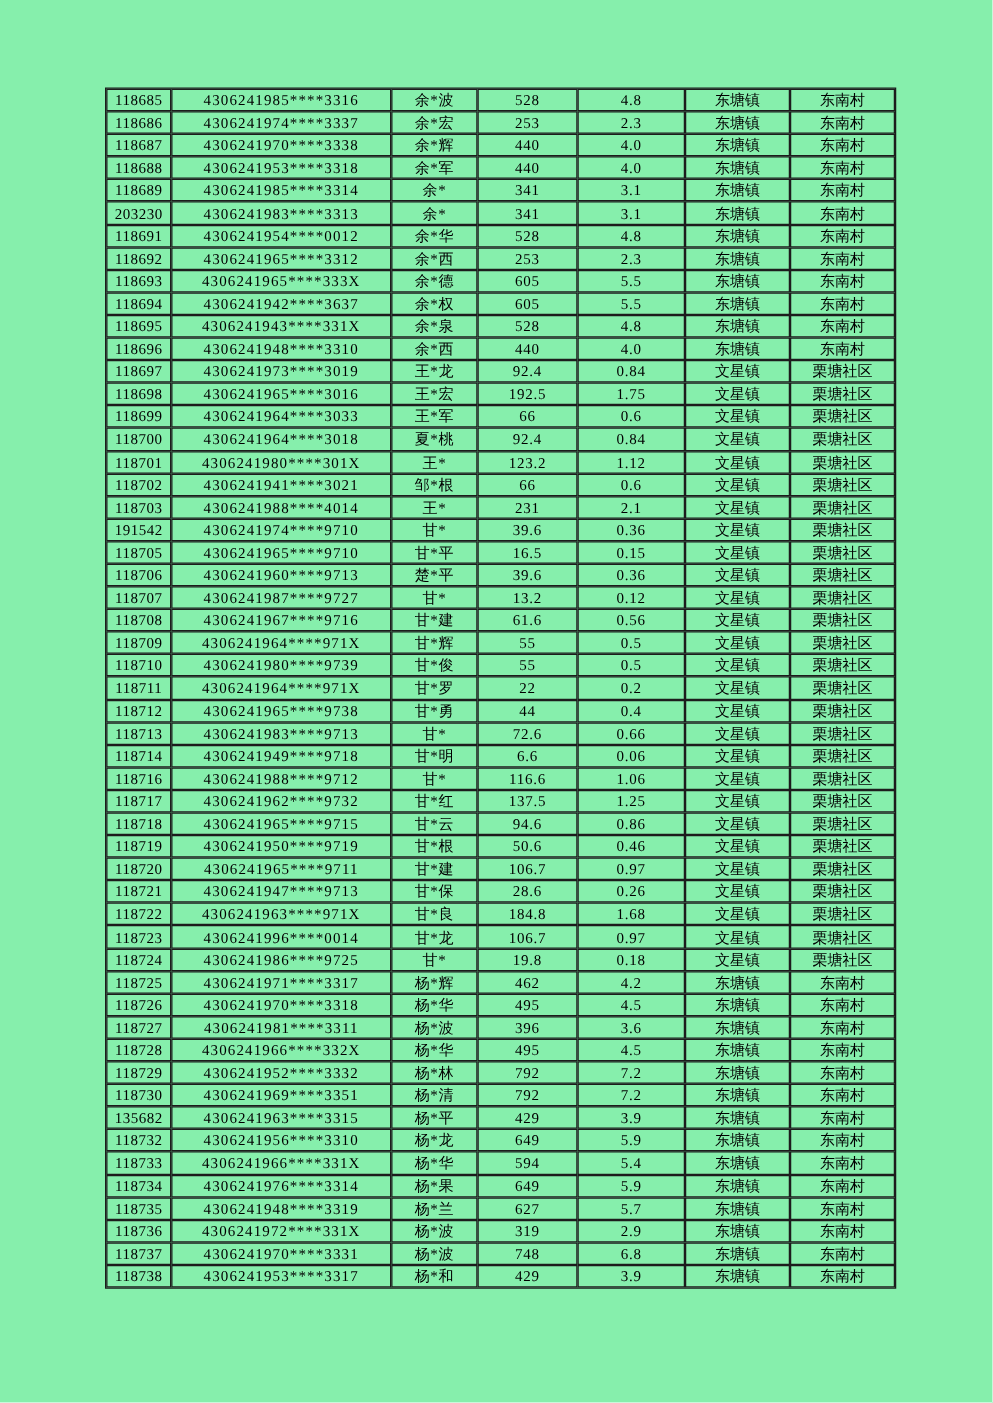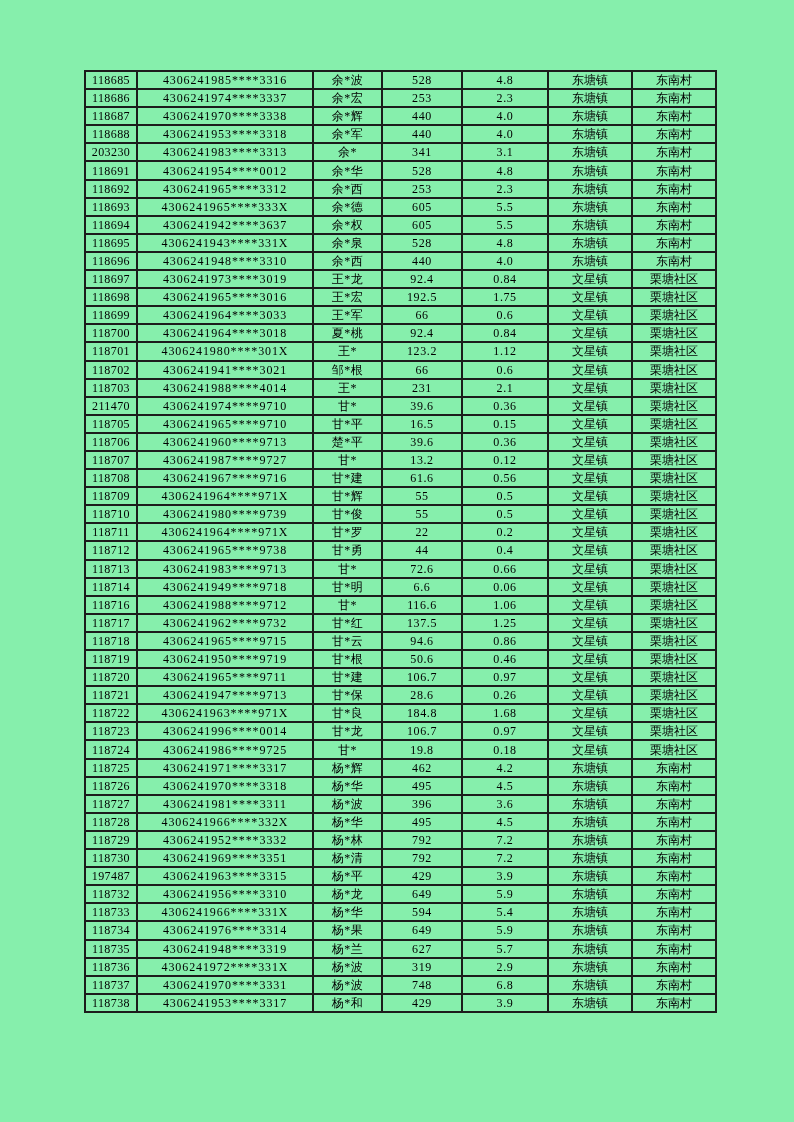--- a/index.html
+++ b/index.html
@@ -92,20 +92,29 @@
         <tr>
           <td class="col-serial">118688</td>
           <td class="col-id">4306241953****3318</td>
           <td class="col-name">余*军</td>
           <td class="col-amount">440</td>
           <td class="col-area">4.0</td>
           <td class="col-town">东塘镇</td>
           <td class="col-village">东南村</td>
         </tr>
         <tr>
+          <td class="col-serial">118689</td>
+          <td class="col-id">4306241985****3314</td>
+          <td class="col-name">余*</td>
+          <td class="col-amount">341</td>
+          <td class="col-area">3.1</td>
+          <td class="col-town">东塘镇</td>
+          <td class="col-village">东南村</td>
+        </tr>
+        <tr>
           <td class="col-serial">203230</td>
           <td class="col-id">4306241983****3313</td>
           <td class="col-name">余*</td>
           <td class="col-amount">341</td>
           <td class="col-area">3.1</td>
           <td class="col-town">东塘镇</td>
           <td class="col-village">东南村</td>
         </tr>
         <tr>
           <td class="col-serial">118691</td>
@@ -218,21 +227,21 @@
         <tr>
           <td class="col-serial">118703</td>
           <td class="col-id">4306241988****4014</td>
           <td class="col-name">王*</td>
           <td class="col-amount">231</td>
           <td class="col-area">2.1</td>
           <td class="col-town">文星镇</td>
           <td class="col-village">栗塘社区</td>
         </tr>
         <tr>
-          <td class="col-serial">211470</td>
+          <td class="col-serial">191542</td>
           <td class="col-id">4306241974****9710</td>
           <td class="col-name">甘*</td>
           <td class="col-amount">39.6</td>
           <td class="col-area">0.36</td>
           <td class="col-town">文星镇</td>
           <td class="col-village">栗塘社区</td>
         </tr>
         <tr>
           <td class="col-serial">118705</td>
           <td class="col-id">4306241965****9710</td>
@@ -452,21 +461,21 @@
         <tr>
           <td class="col-serial">118730</td>
           <td class="col-id">4306241969****3351</td>
           <td class="col-name">杨*清</td>
           <td class="col-amount">792</td>
           <td class="col-area">7.2</td>
           <td class="col-town">东塘镇</td>
           <td class="col-village">东南村</td>
         </tr>
         <tr>
-          <td class="col-serial">197487</td>
+          <td class="col-serial">135682</td>
           <td class="col-id">4306241963****3315</td>
           <td class="col-name">杨*平</td>
           <td class="col-amount">429</td>
           <td class="col-area">3.9</td>
           <td class="col-town">东塘镇</td>
           <td class="col-village">东南村</td>
         </tr>
         <tr>
           <td class="col-serial">118732</td>
           <td class="col-id">4306241956****3310</td>

